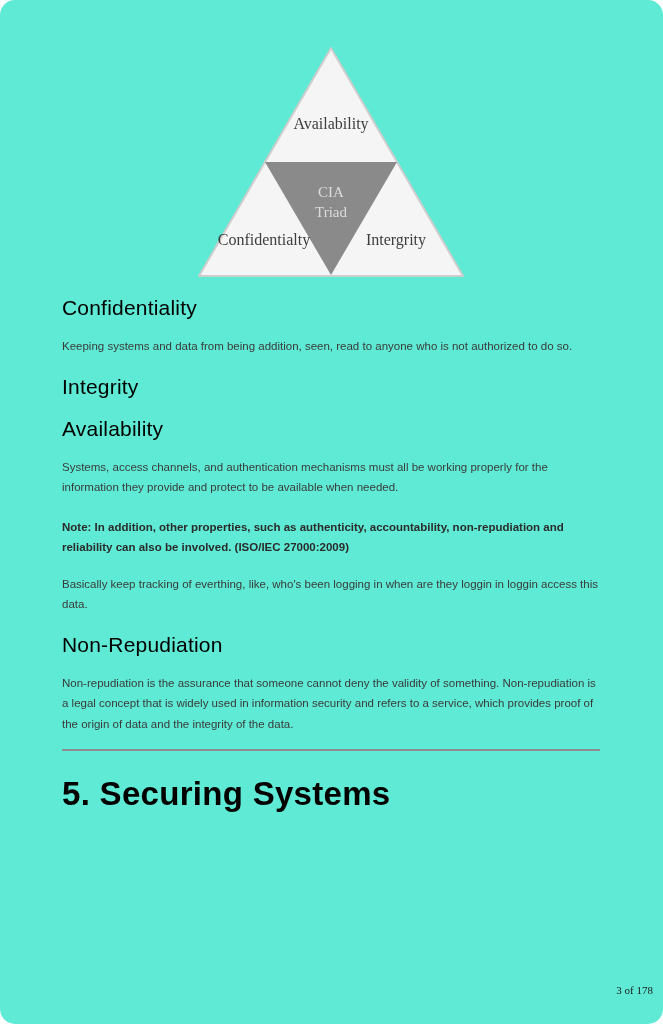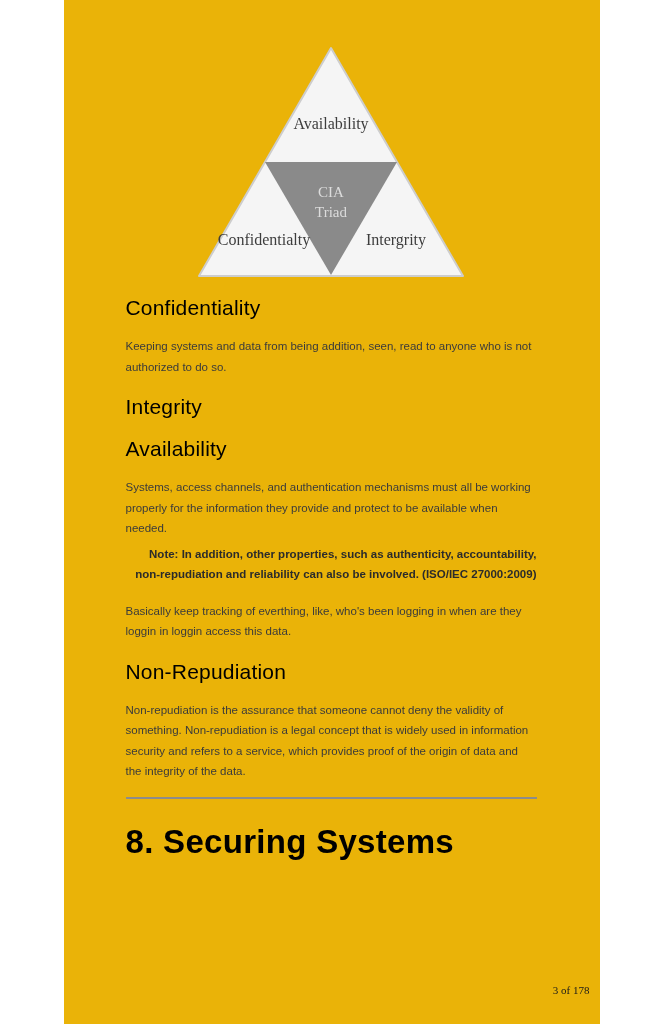--- a/index.html
+++ b/index.html
@@ -1,24 +1,25 @@
 <!DOCTYPE html>
 <html><head>
 <meta charset="utf-8">
 <style>
   * { box-sizing: border-box; margin: 0; padding: 0; }
   html, body { background: #ffffff; }
   .page {
     position: relative;
-    width: 536px;
+    width: 663px;
     height: 1024px;
     margin: 0 auto;
-    background: #eab308;
+    background: #5eead4;
     overflow: hidden;
     font-family: "Liberation Sans", sans-serif;
+    border-radius: 15px;
   }
   .content { padding: 0 63px 0 62px; }
 
   
   .diagram {
     margin: 45px auto 0;
     width: 270px;
     height: 233px;
   }
   .diagram svg { overflow: visible; display: block; }
@@ -48,22 +49,21 @@
     font-size: 11.5px;
     line-height: 20.5px;
     color: #3b3b3b;
     margin: 16px 0 0;
   }
   p.note {
     font-size: 11.5px;
     line-height: 20.5px;
     font-weight: bold;
     color: #2b2b2b;
-    margin: 5px 0 0;
-    text-align: right;
+    margin: 19px 0 0;
   }
   hr.rule {
     border: none;
     border-top: 2px solid #8c8c8c;
     margin: 15px 0 0;
   }
   h1.chapter {
     font-size: 33px;
     line-height: 38px;
     font-weight: bold;
@@ -110,18 +110,18 @@
     <p class="body">Systems, access channels, and authentication mechanisms must all be working properly for the information they provide and protect to be available when needed.</p>
     <p class="note">Note: In addition, other properties, such as authenticity, accountability, non-repudiation and reliability can also be involved. (ISO/IEC 27000:2009)</p>
 
     <p class="body">Basically keep tracking of everthing, like, who's been logging in when are they loggin in loggin access this data.</p>
 
     <h2 class="sec">Non-Repudiation</h2>
     <p class="body">Non-repudiation is the assurance that someone cannot deny the validity of something. Non-repudiation is a legal concept that is widely used in information security and refers to a service, which provides proof of the origin of data and the integrity of the data.</p>
 
     <hr class="rule">
 
-    <h1 class="chapter">8. Securing Systems</h1>
+    <h1 class="chapter">5. Securing Systems</h1>
 
   </div>
 
   <div class="footer">3 of 178</div>
 </div>
 
 </body></html>

